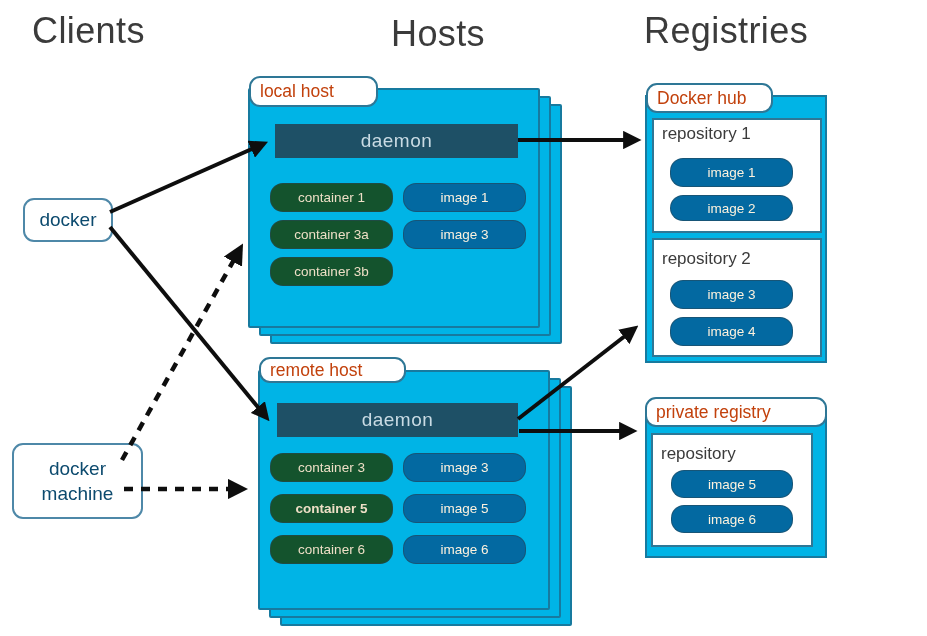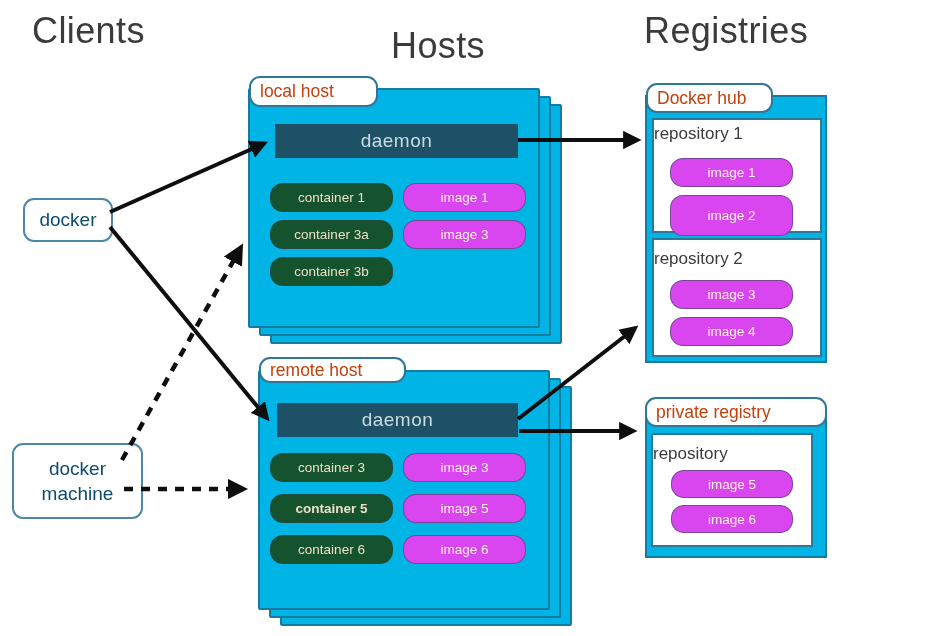--- a/index.html
+++ b/index.html
@@ -16,34 +16,34 @@
   .hostlabel{position:absolute;background:#fff;border:2.5px solid #2e7796;border-radius:11px;
              display:flex;align-items:center;padding-left:9px;font-size:17.5px;color:#c2410c;
              z-index:6;box-sizing:border-box;}
 
   .daemon{position:absolute;background:#1e5066;color:#c9dbe4;display:flex;align-items:center;
           justify-content:center;font-size:19px;letter-spacing:.5px;z-index:5;}
 
   .pill{position:absolute;border-radius:13px;display:flex;align-items:center;justify-content:center;
         font-size:13.5px;z-index:5;border:1.5px solid rgba(40,70,85,.55);box-sizing:border-box;}
   .pill.c{background:#14532d;color:#eedfc6;}
-  .pill.i{background:#d946ef;color:#fdf2de;}
+  .pill.i{background:#0369a1;color:#fdf2de;}
 
   .repo{position:absolute;background:#fff;border:2px solid #2e7796;z-index:5;box-sizing:border-box;}
-  .repo .rlabel{display:block;font-size:17px;color:#3b3b3b;padding-left:0;}
+  .repo .rlabel{display:block;font-size:17px;color:#3b3b3b;padding-left:8px;}
 
   #arrow-layer{position:absolute;left:0;top:0;z-index:50;pointer-events:none;}
 </style>
 </head>
 <body>
 
 <div id="canvas">
 
   <div class="hdr" style="left:16px;top:10px;">Clients</div>
-  <div class="hdr" style="left:375px;top:25px;">Hosts</div>
+  <div class="hdr" style="left:375px;top:13px;">Hosts</div>
   <div class="hdr" style="left:628px;top:10px;">Registries</div>
 
   <div class="client" style="left:23px;top:198px;width:86px;height:40px;">docker</div>
   <div class="client" style="left:12px;top:443px;width:107px;height:72px;padding:0 10px;">docker machine</div>
 
   <div>
     <div class="sheet" style="left:270px;top:104px;width:292px;height:240px;"></div>
     <div class="sheet" style="left:259px;top:96px;width:292px;height:240px;"></div>
     <div class="sheet" style="left:248px;top:88px;width:292px;height:240px;z-index:3;"></div>
     <div class="hostlabel" style="left:249px;top:76px;width:129px;height:31px;">local host</div>
@@ -69,21 +69,21 @@
     <div class="pill i" style="left:403px;top:535px;width:123px;height:29px;">image 6</div>
   </div>
 
   <div>
     <div class="sheet" style="left:645px;top:95px;width:182px;height:268px;z-index:3;border-radius:0;"></div>
     <div class="hostlabel" style="left:646px;top:83px;width:127px;height:30px;">Docker hub</div>
     <div class="repo" style="left:652px;top:118px;width:170px;height:115px;padding-top:4px;">
       <span class="rlabel">repository 1</span>
     </div>
     <div class="pill i" style="left:670px;top:158px;width:123px;height:29px;">image 1</div>
-    <div class="pill i" style="left:670px;top:195px;width:123px;height:41px;">image 2</div>
+    <div class="pill i" style="left:670px;top:195px;width:123px;height:26px;">image 2</div>
     <div class="repo" style="left:652px;top:238px;width:170px;height:119px;padding-top:9px;">
       <span class="rlabel">repository 2</span>
     </div>
     <div class="pill i" style="left:670px;top:280px;width:123px;height:29px;">image 3</div>
     <div class="pill i" style="left:670px;top:317px;width:123px;height:29px;">image 4</div>
   </div>
 
   <div>
     <div class="sheet" style="left:645px;top:412px;width:182px;height:146px;z-index:3;border-radius:0;"></div>
     <div class="hostlabel" style="left:645px;top:397px;width:182px;height:30px;">private registry</div>

